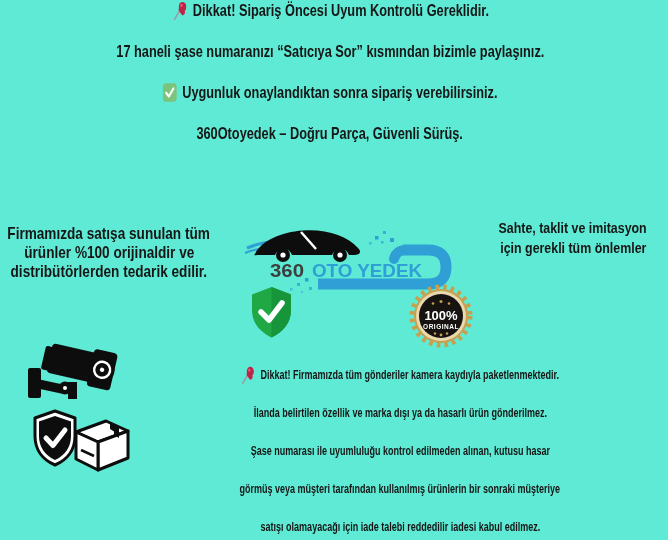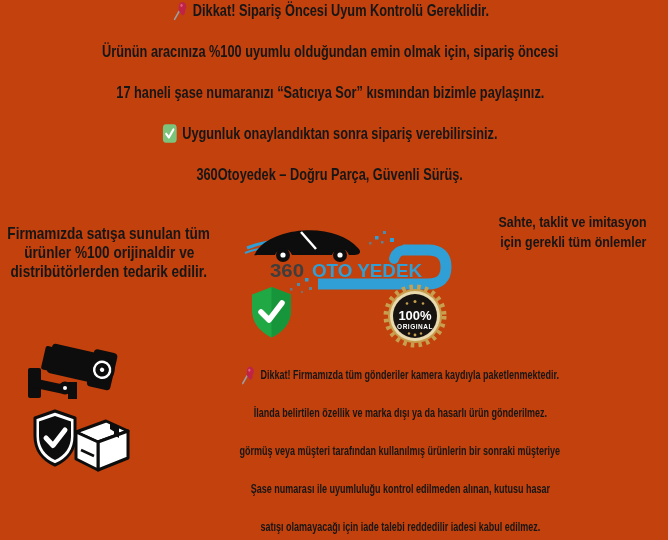--- a/index.html
+++ b/index.html
@@ -1,34 +1,34 @@
 <!DOCTYPE html>
 <html><head>
 <meta charset="utf-8">
 <style>
   html,body{margin:0;padding:0;}
   body{
     width:668px;height:540px;overflow:hidden;background:#ffffff;
     font-family:"Liberation Sans",sans-serif;font-weight:bold;color:#161616;
   }
-  .canvas{position:relative;width:668px;height:540px;background:#c2410c;}
+  .canvas{position:relative;width:668px;height:540px;background:#5eead4;}
   
   .sq{display:inline-flex;align-items:center;gap:6px;transform:scaleX(0.75);transform-origin:50% 50%;white-space:nowrap;}
   .sq-mid{display:inline-block;transform:scaleX(0.8);transform-origin:50% 50%;white-space:nowrap;}
   
   .top{position:absolute;left:0;top:-10px;width:660px;}
   .top p{margin:0;height:41px;display:flex;align-items:center;justify-content:center;font-size:17px;}
   
   .mid-left{position:absolute;left:0;top:224px;width:218px;text-align:center;}
   .mid-left div{height:19px;display:flex;align-items:center;justify-content:center;font-size:17px;}
-  .mid-right{position:absolute;left:478px;top:212px;width:190px;text-align:left;}
+  .mid-right{position:absolute;left:478px;top:218px;width:190px;text-align:left;}
   .mid-right div{height:20px;display:flex;align-items:center;justify-content:center;font-size:15.5px;}
   .logo-wrap{position:absolute;left:243px;top:226px;width:215px;height:85px;}
   .shield-wrap{position:absolute;left:249px;top:286px;width:45px;height:53px;}
-  .badge-wrap{position:absolute;left:383px;top:284px;width:64px;height:64px;}
+  .badge-wrap{position:absolute;left:409px;top:284px;width:64px;height:64px;}
   
   .bottom-lines{position:absolute;left:150px;top:356px;width:500px;}
   .bottom-lines p{margin:0;height:38px;display:flex;align-items:center;justify-content:center;font-size:12px;}
   .camera-wrap{position:absolute;left:26px;top:342px;width:102px;height:64px;}
   .shieldbox-wrap{position:absolute;left:26px;top:408px;width:104px;height:80px;}
   .inline-icon{display:inline-flex;flex:0 0 auto;}
   svg{display:block;}
   .logo-num{font-family:"Liberation Sans",sans-serif;font-weight:bold;}
 </style>
 </head>
@@ -42,25 +42,20 @@
         <span class="inline-icon">
           <svg width="22" height="22" viewBox="0 0 24 24">
             <path d="M4,21 L10.5,12.5" stroke="#9aa0a6" stroke-width="2.2" stroke-linecap="round" fill="none"></path>
             <rect x="9.5" y="9" width="10" height="6" rx="2.5" transform="rotate(45 14.5 12)" fill="#bf2448"></rect>
             <circle cx="15.5" cy="7.5" r="5.4" fill="#bf2448"></circle>
             <circle cx="14" cy="6" r="1.6" fill="#e2607e"></circle>
           </svg>
         </span>
         <span>Dikkat! Sipariş Öncesi Uyum Kontrolü Gereklidir.</span>
       </span>
-    </p>
-    <p>
-      <span class="sq">
-          <span>Ürünün aracınıza %100 uyumlu olduğundan emin olmak için, sipariş öncesi</span>
-        </span>
     </p>
     <p>
       <span class="sq">
           <span>17 haneli şase numaranızı “Satıcıya Sor” kısmından bizimle paylaşınız.</span>
         </span>
     </p>
     <p>
       <span class="sq">
         <span class="inline-icon">
           <svg width="21" height="21" viewBox="0 0 24 24">
@@ -209,28 +204,28 @@
         <span>Dikkat! Firmamızda tüm gönderiler kamera kaydıyla paketlenmektedir.</span>
       </span>
     </p>
     <p>
       <span class="sq">
           <span>İlanda belirtilen özellik ve marka dışı ya da hasarlı ürün gönderilmez.</span>
         </span>
     </p>
     <p>
       <span class="sq">
+          <span>Şase numarası ile uyumluluğu kontrol edilmeden alınan, kutusu hasar</span>
+        </span>
+    </p>
+    <p>
+      <span class="sq">
           <span>görmüş veya müşteri tarafından kullanılmış ürünlerin bir sonraki müşteriye</span>
         </span>
     </p>
     <p>
       <span class="sq">
-          <span>Şase numarası ile uyumluluğu kontrol edilmeden alınan, kutusu hasar</span>
-        </span>
-    </p>
-    <p>
-      <span class="sq">
           <span>satışı olamayacağı için iade talebi reddedilir iadesi kabul edilmez.</span>
         </span>
     </p>
   </section>
 
 </div>
 
 </body></html>

